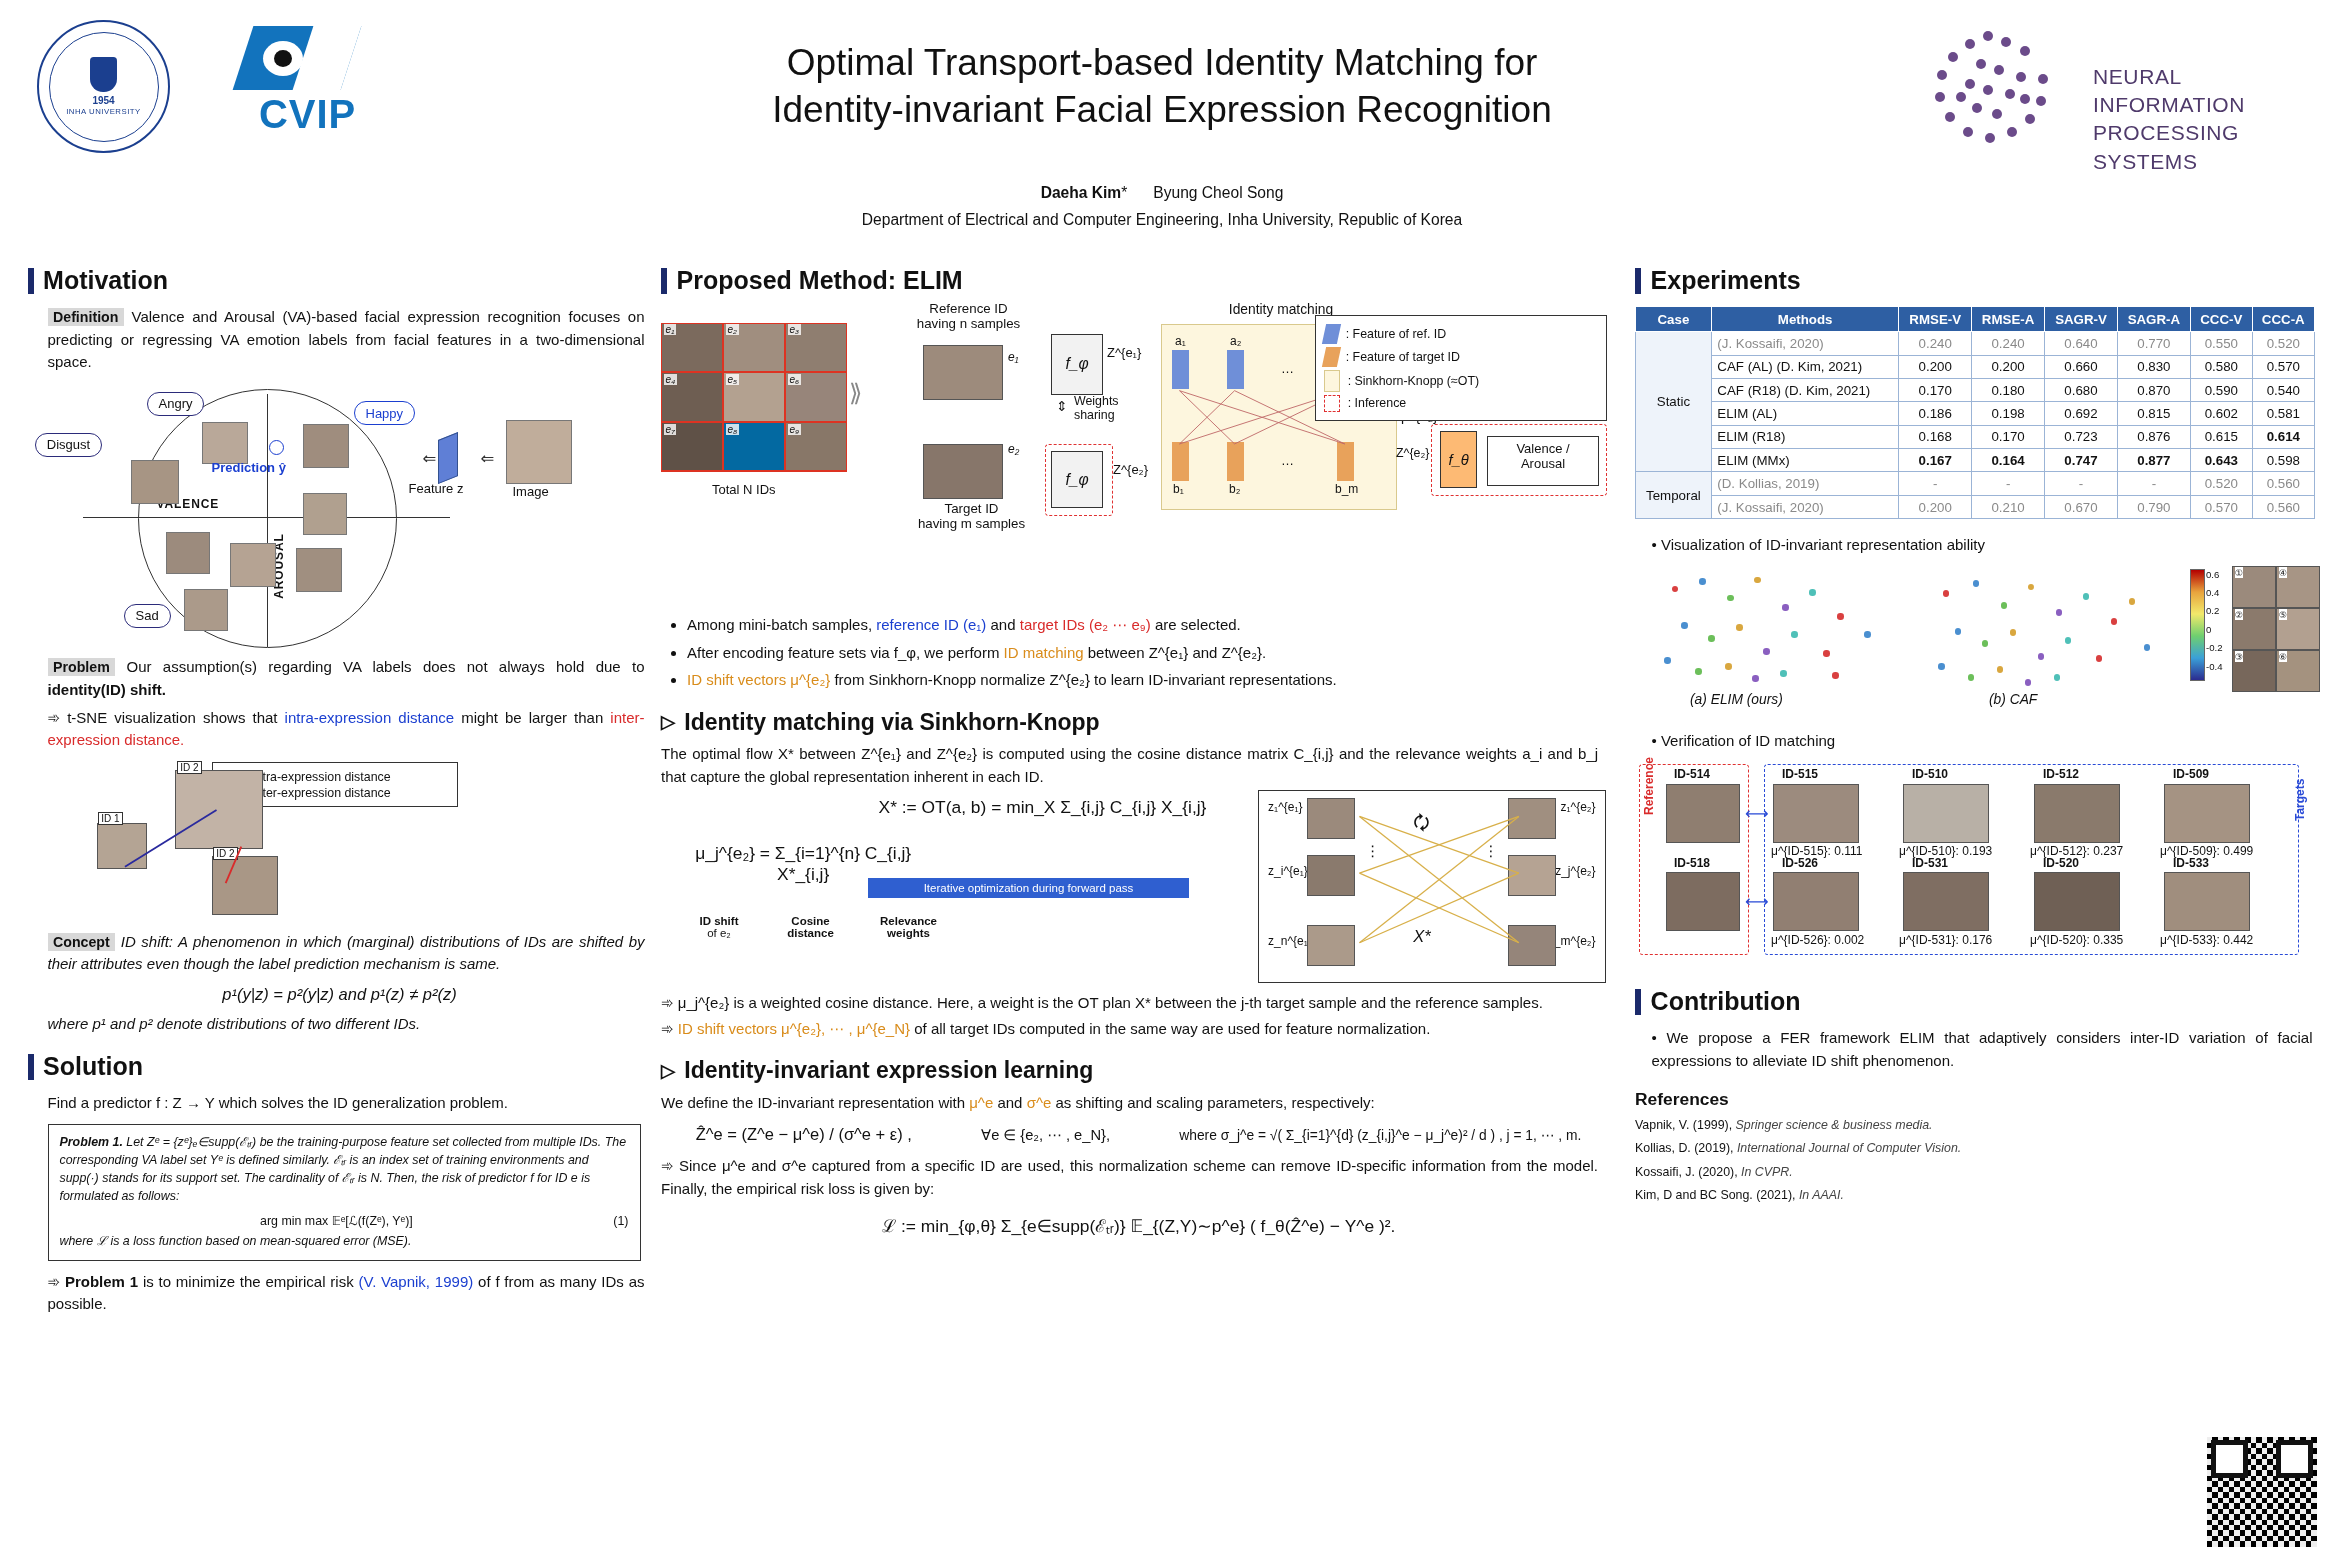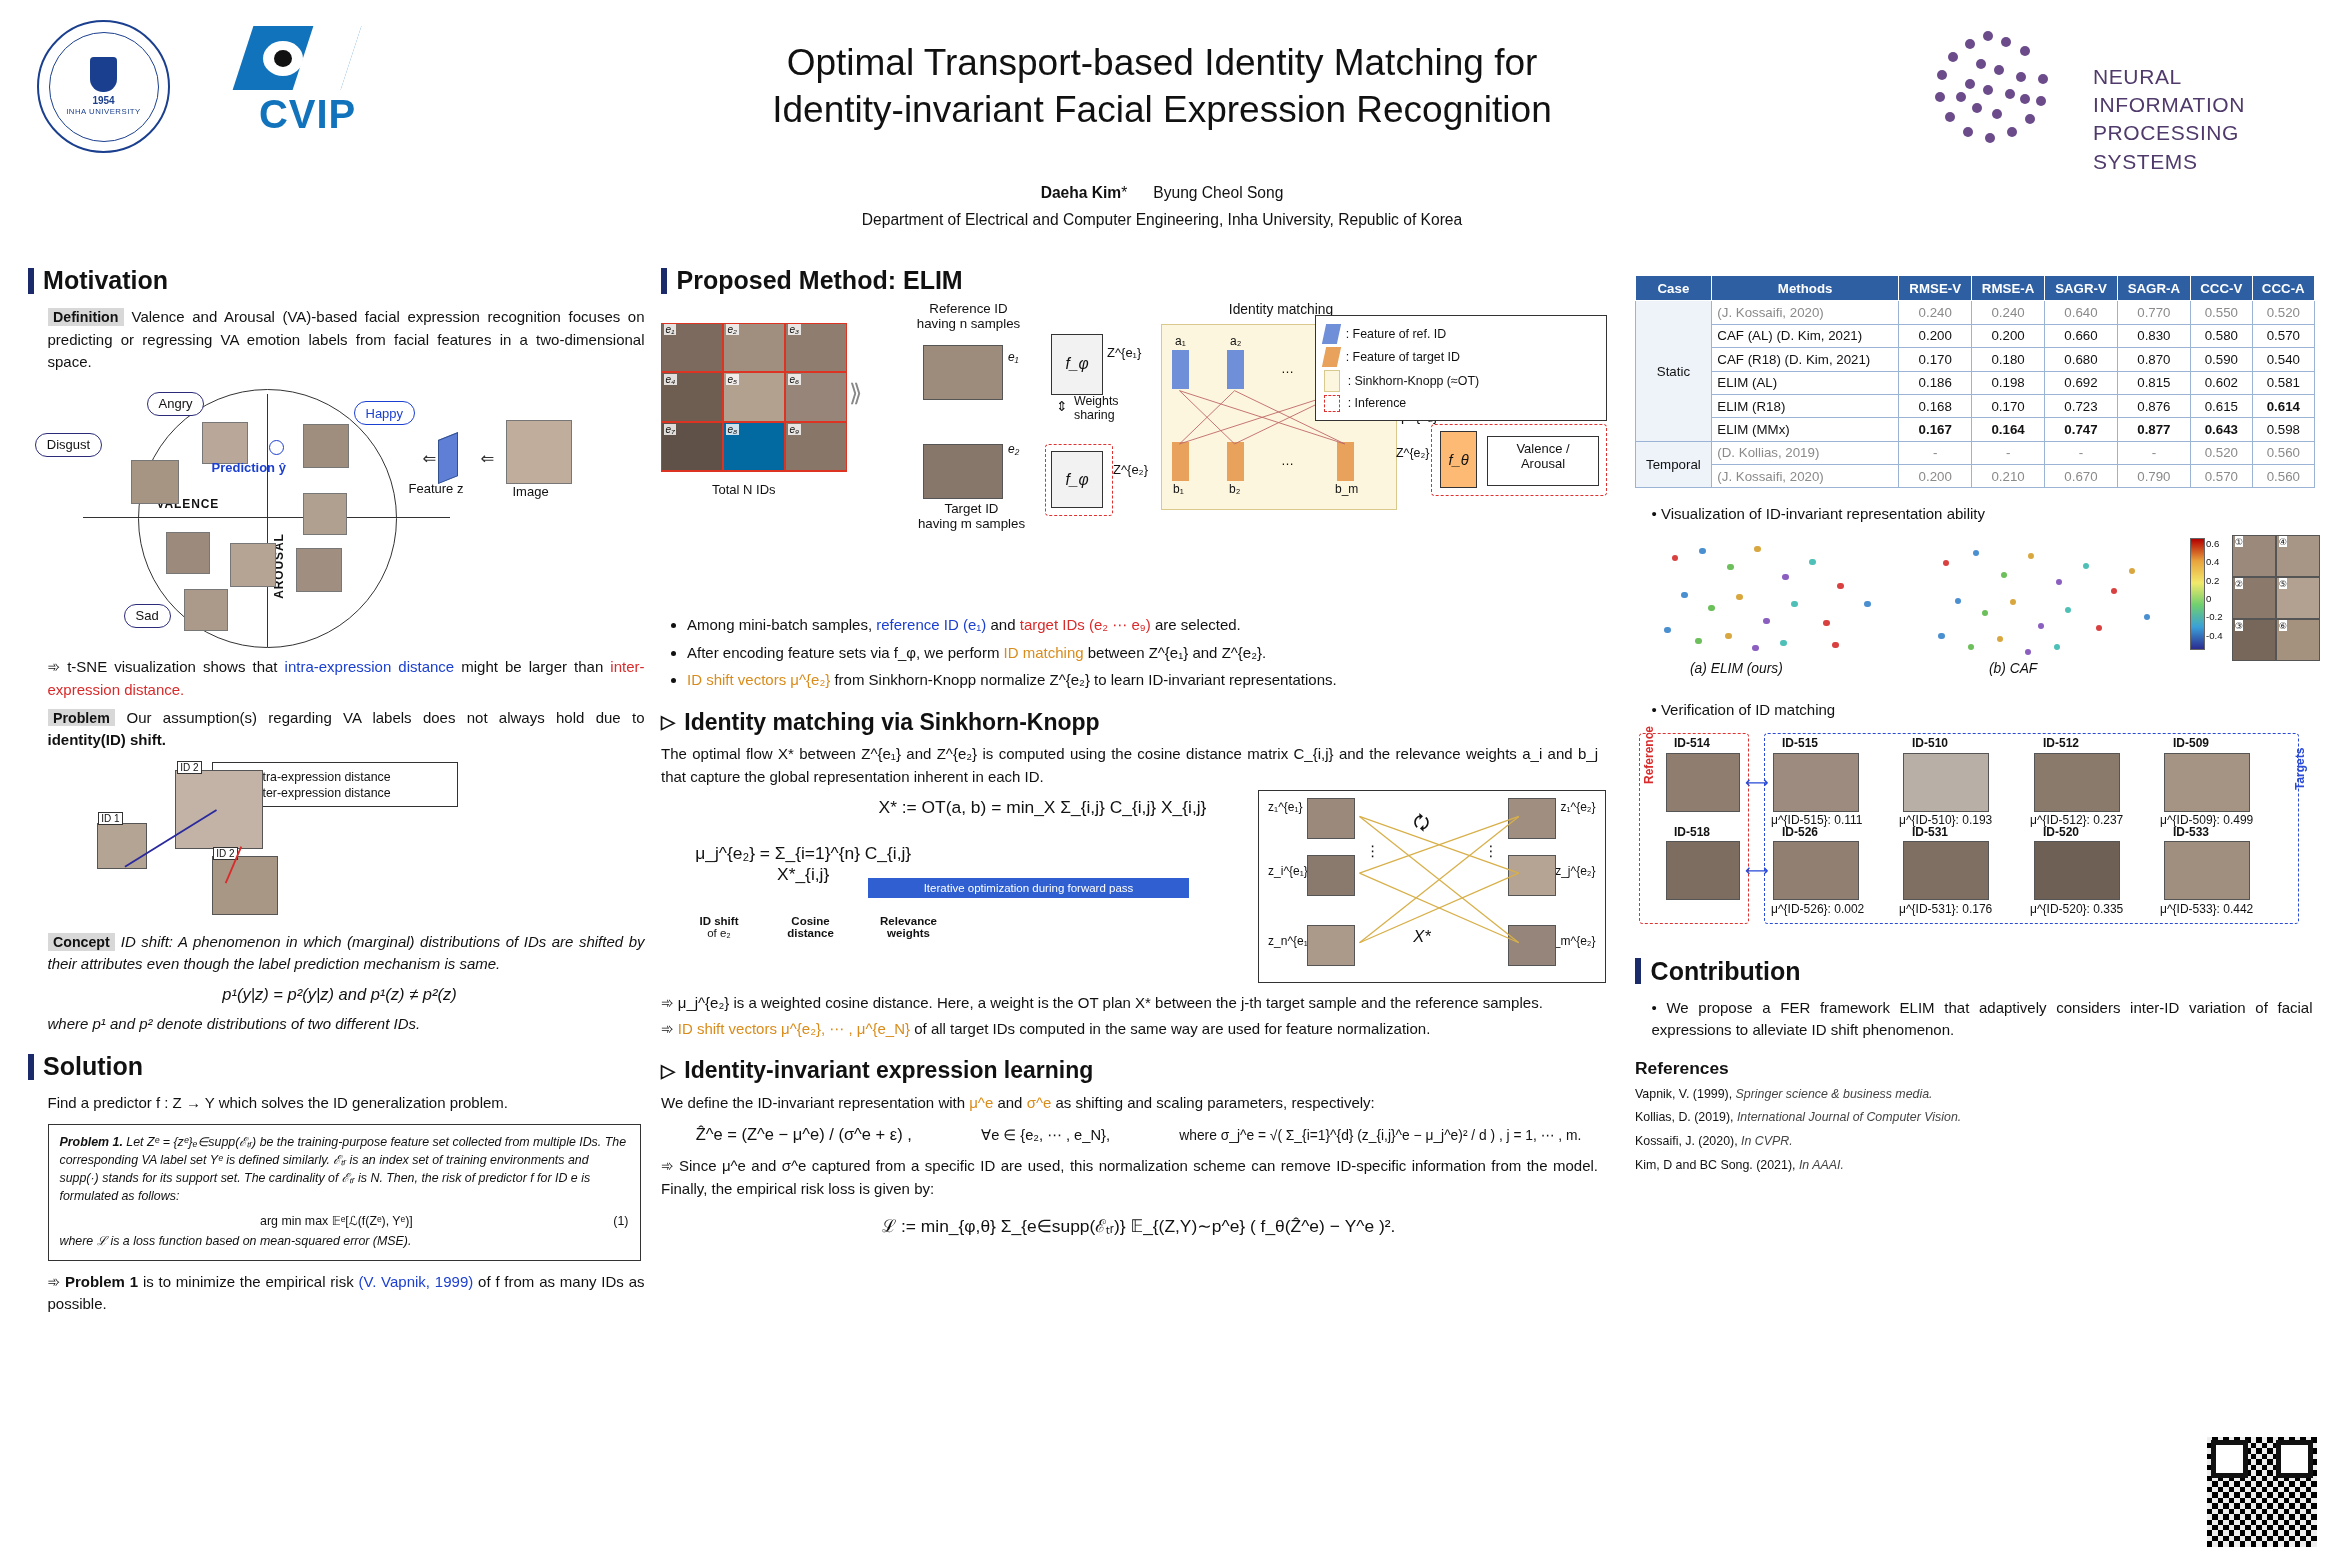--- a/index.html
+++ b/index.html
@@ -247,25 +247,25 @@
 
       <div class="arrow-s" style="left:395px;top:64px;">⇐</div>
       <div class="featz" style="left:381px;top:96px;">Feature z</div>
       <div style="position:absolute;left:410px;top:51px;width:18.4px;height:42px;background:#5f7fd6;transform:skewY(-22deg);border:0.9px solid #33518f;"></div>
       <div class="arrow-s" style="left:453px;top:64px;">⇐</div>
       <div class="face" style="left:478px;top:35px;width:64px;height:62px;background:#c0ad9b;"></div>
       <div class="featz" style="left:485px;top:99px;">Image</div>
     </div>
 
     <div class="body-txt" style="margin-left:20px;width:597px;margin-top:5.5px;">
-      ➾ <span>t-SNE visualization shows that </span><span class="blue">intra-expression distance</span><span> might be larger than </span><span class="red">inter-expression distance.</span>
-    </div>
-    <div class="body-txt" style="margin-left:20px;width:597px;margin-top:5.5px;">
       <span class="tag">Problem</span>
       <span>Our assumption(s) regarding VA labels does not always hold due to </span><b>identity(ID) shift.</b>
+    </div>
+    <div class="body-txt" style="margin-left:20px;width:597px;margin-top:5.5px;">
+      ➾ <span>t-SNE visualization shows that </span><span class="blue">intra-expression distance</span><span> might be larger than </span><span class="red">inter-expression distance.</span>
     </div>
 
     <div class="tsne">
       <div class="legend-box" style="left:184px;top:7.3px;width:230px;">
         <div>
             <i style="background:#2a2a9e;"></i>
             <span>Intra-expression distance</span>
           </div>
         <div>
             <i style="background:#d92b2b;"></i>
@@ -523,20 +523,24 @@
       <span style="font-size:14.7px;">∀e ∈ {e₂, ⋯ , e_N},</span>
       <span style="font-size:13.8px;">where σ_j^e = √( Σ_{i=1}^{d} (z_{i,j}^e − μ_j^e)² / d ) , j = 1, ⋯ , m.</span>
     </div>
     <div class="body-txt" style="width:937px;margin-top:11px;">
       ➾ <span>Since μ^e and σ^e captured from a specific ID are used, this normalization scheme can remove ID-specific information from the model. Finally, the empirical risk loss is given by:</span>
     </div>
     <div style="text-align:center;font-size:17.4px;margin-top:13px;">ℒ := min_{φ,θ} Σ_{e∈supp(ℰₜᵣ)} 𝔼_{(Z,Y)∼p^e} ( f_θ(Ẑ^e) − Y^e )².</div>
   </div>
 
   <div class="col col-right">
+    <div class="sec-head">
+      <span class="bar"></span>
+        <span>Experiments</span>
+    </div>
 
 
     <table class="exp" style="margin-top:9.2px;">
       <thead>
         <tr>
           <th>Case</th>
           <th>Methods</th>
           <th>RMSE-V</th>
           <th>RMSE-A</th>
           <th>SAGR-V</th>

